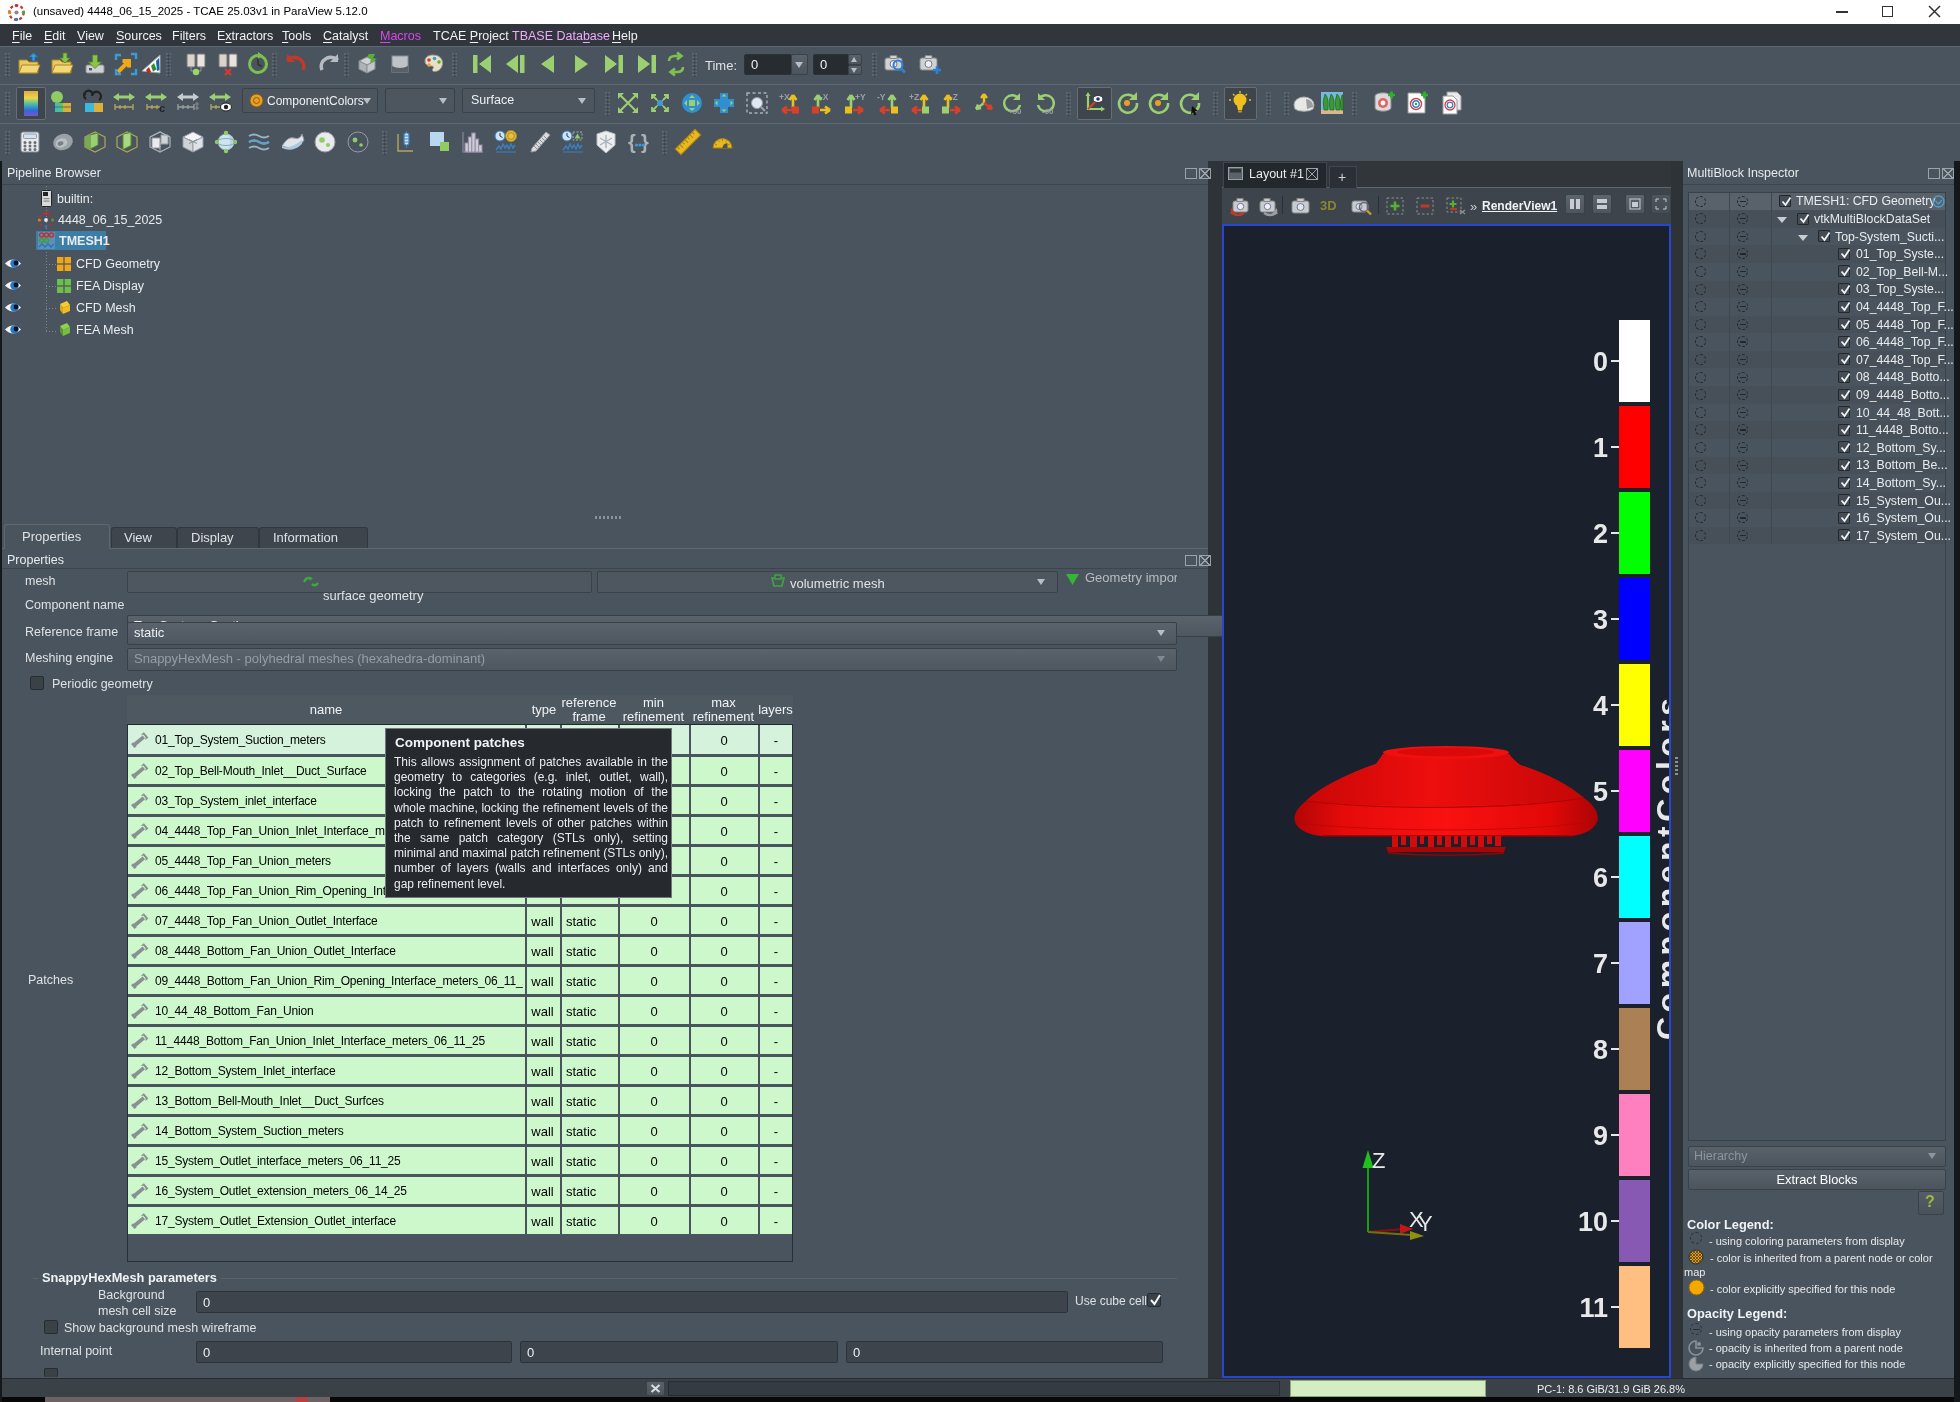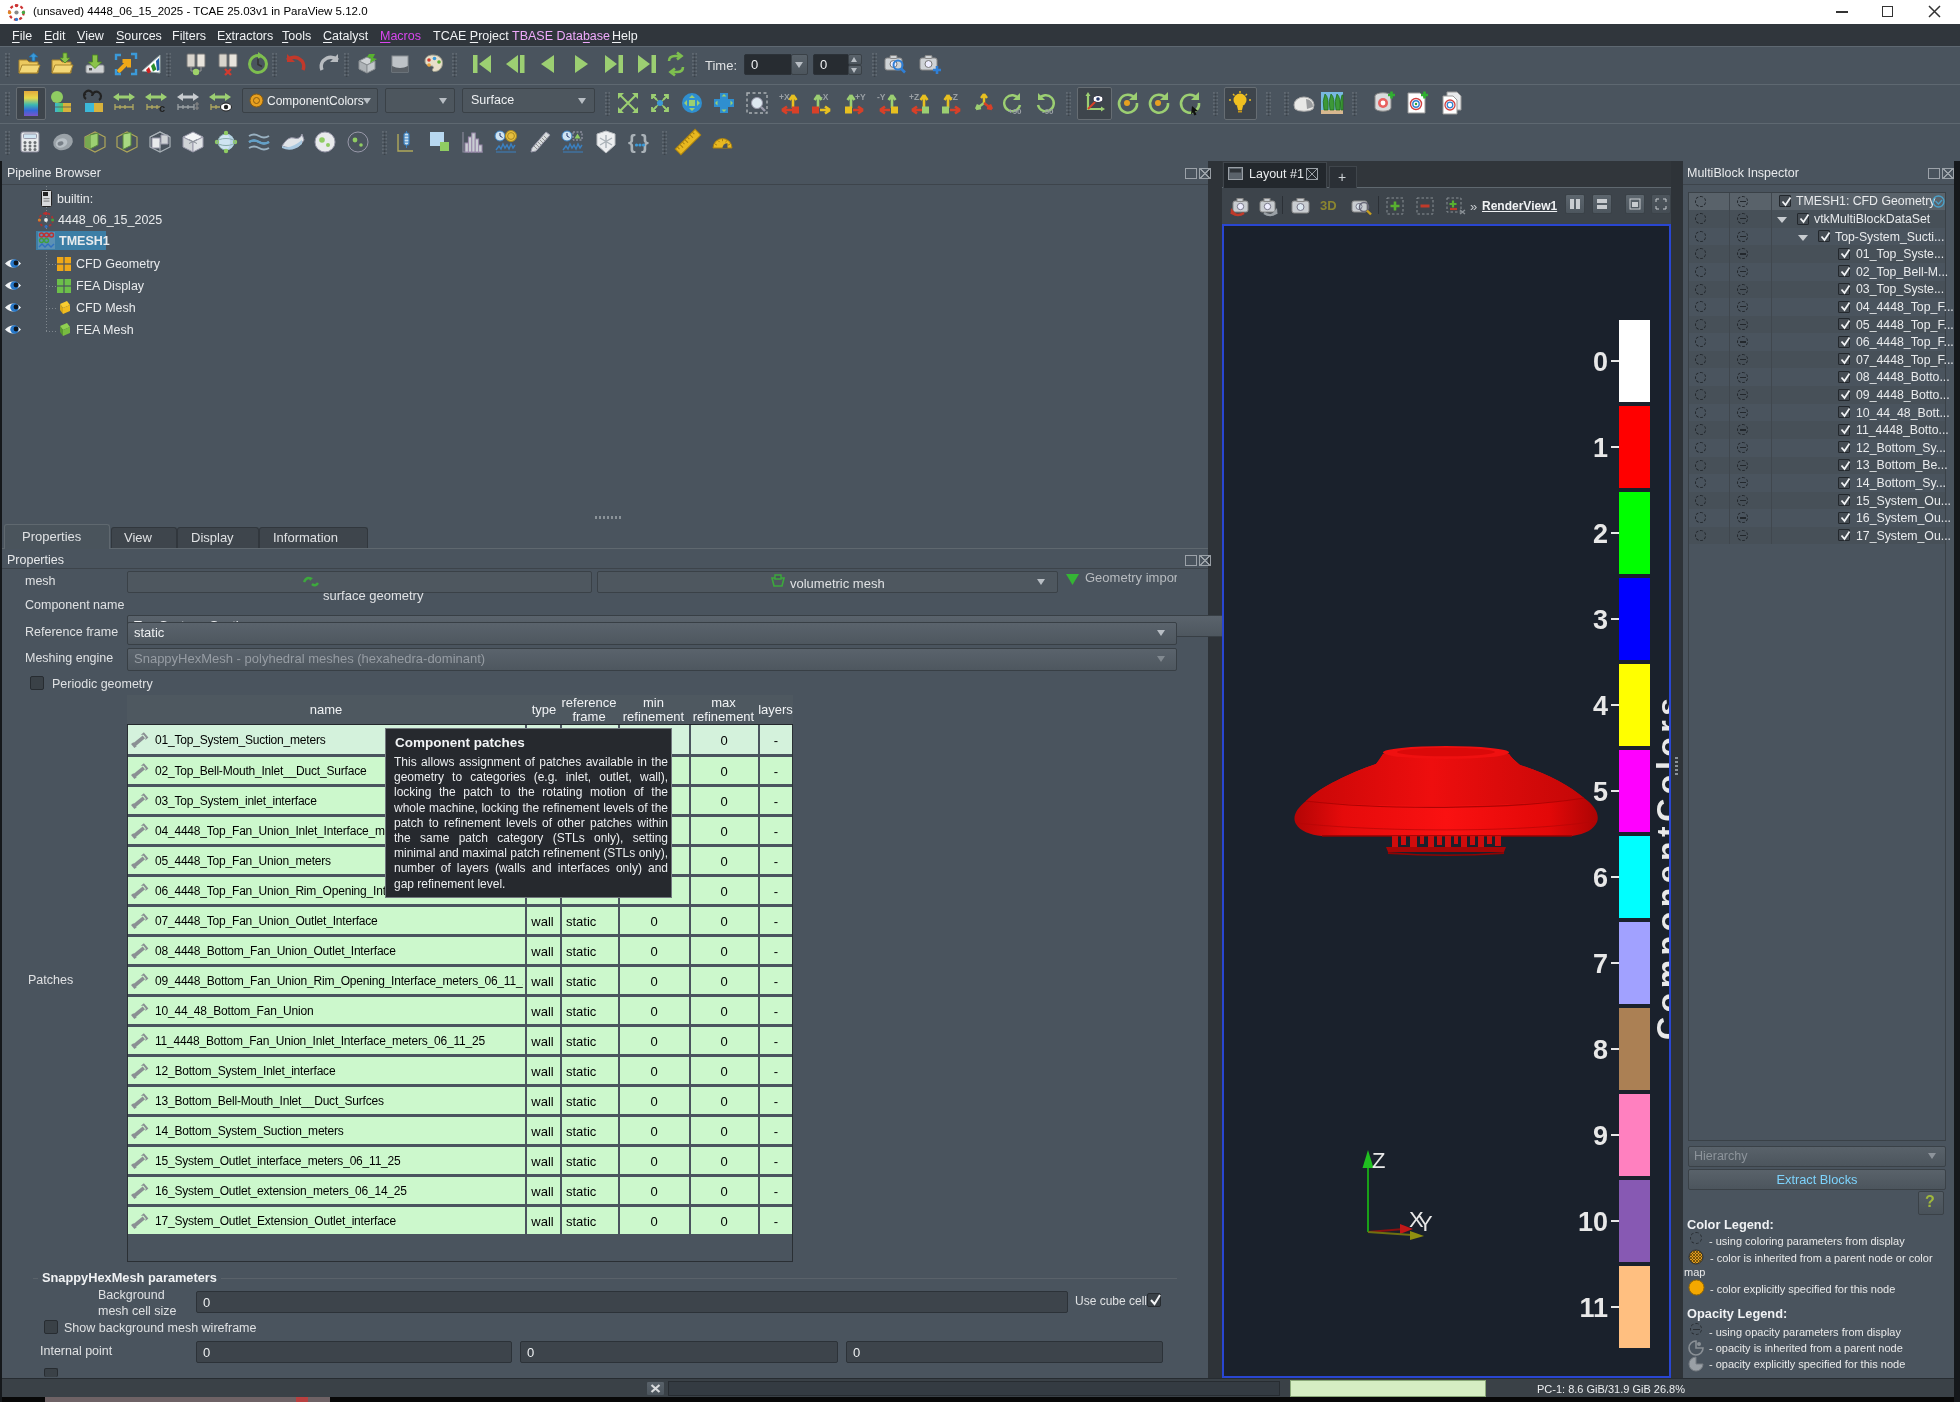--- a/index.html
+++ b/index.html
@@ -1375,21 +1375,21 @@
 <svg class="abs" style="left:1839px;top:528.9px" width="13" height="13">
         <path d="M2.5 6.5 l3 3.5 L10.5 2.5" stroke="#f0f2f4" stroke-width="1.8" fill="none"></path>
       </svg>
 <div class="mbt" style="left:1856px;top:528.7px">17_System_Ou...</div>
 <div class="abs" style="left:1729px;top:193px;width:1px;height:351px;background:#40474e"></div>
 <div class="abs" style="left:1771px;top:193px;width:1px;height:351px;background:#40474e"></div>
 <div class="btn3d" style="left:1688px;top:1146px;width:258px;height:21px"></div>
 <div class="abs" style="left:1694px;top:1149px;font-size:12.5px;color:#8d949b">Hierarchy</div>
 <div class="cba" style="left:1928px;top:1153px;border-top-color:#8d949b"></div>
 <div class="btn3d" style="left:1688px;top:1169px;width:258px;height:21px"></div>
-<div class="abs" style="left:1688px;top:1172px;width:258px;text-align:center;font-size:12.8px;color:#7dd3fc">Extract Blocks</div>
+<div class="abs" style="left:1688px;top:1172px;width:258px;text-align:center;font-size:12.8px;color:#ffffff">Extract Blocks</div>
 <div class="abs" style="left:1918px;top:1191px;width:26px;height:24px;background:linear-gradient(#555e66,#49525a);border:1px solid #3a4147;border-radius:2px"></div>
 <div class="abs" style="left:1925px;top:1193px;font-size:16px;font-weight:bold;color:#a0b83c">?</div>
 <div class="abs" style="left:1687px;top:1217px;font-size:12.8px;font-weight:bold;color:#f0f2f4">Color Legend:</div>
 <div class="dash1" style="left:1690px;top:1232px;width:12px;height:12px;border-color:#2a2f34"></div>
 <div class="legtxt" style="left:1709px;top:1235px">- using coloring parameters from display</div>
 <svg class="abs" style="left:1688px;top:1249px" width="16" height="16">
         <defs>
           <pattern id="ht" width="3" height="3" patternUnits="userSpaceOnUse">
             <rect width="3" height="3" fill="#e09a1f"></rect>
             <path d="M0 0 L3 3 M3 0 L0 3" stroke="#5a4408" stroke-width=".8"></path>

